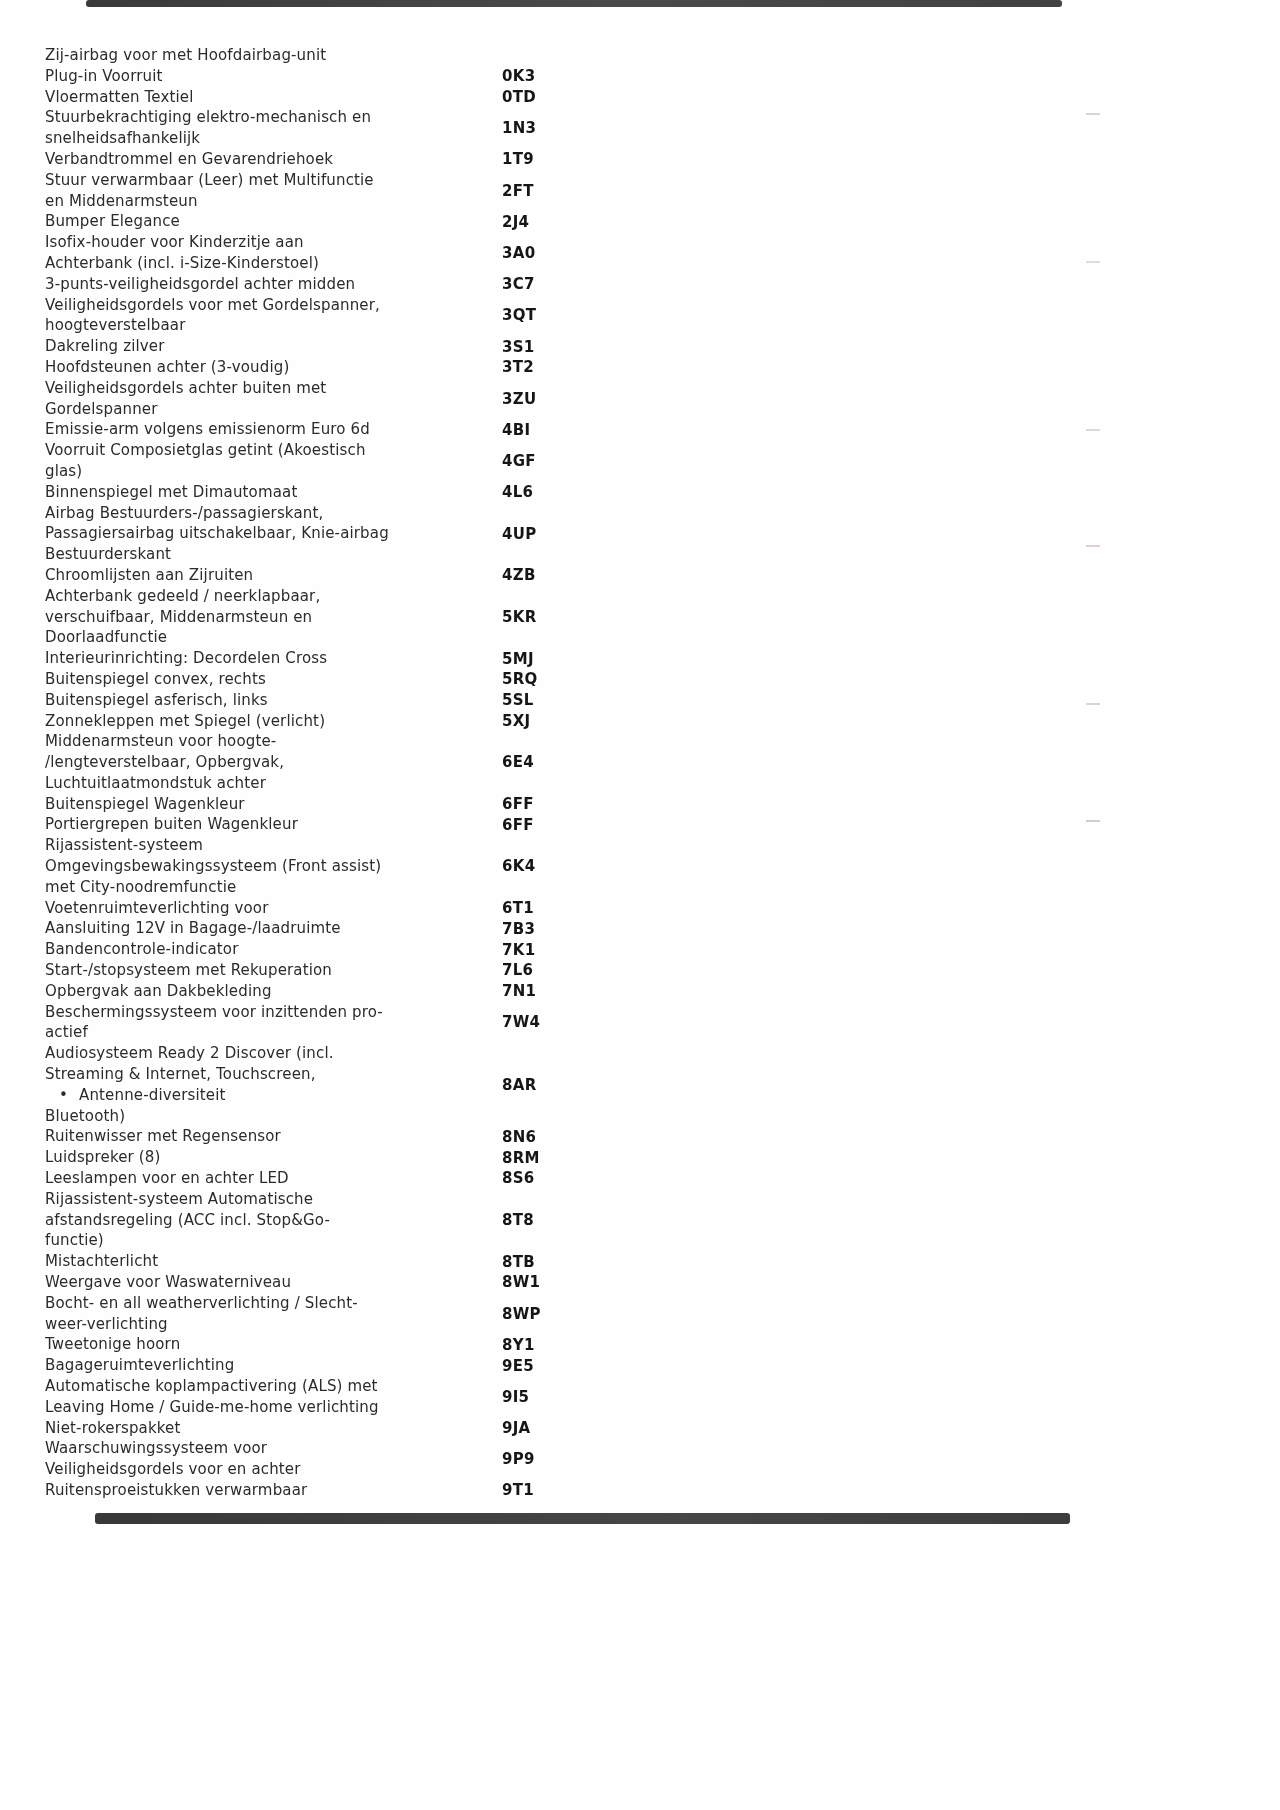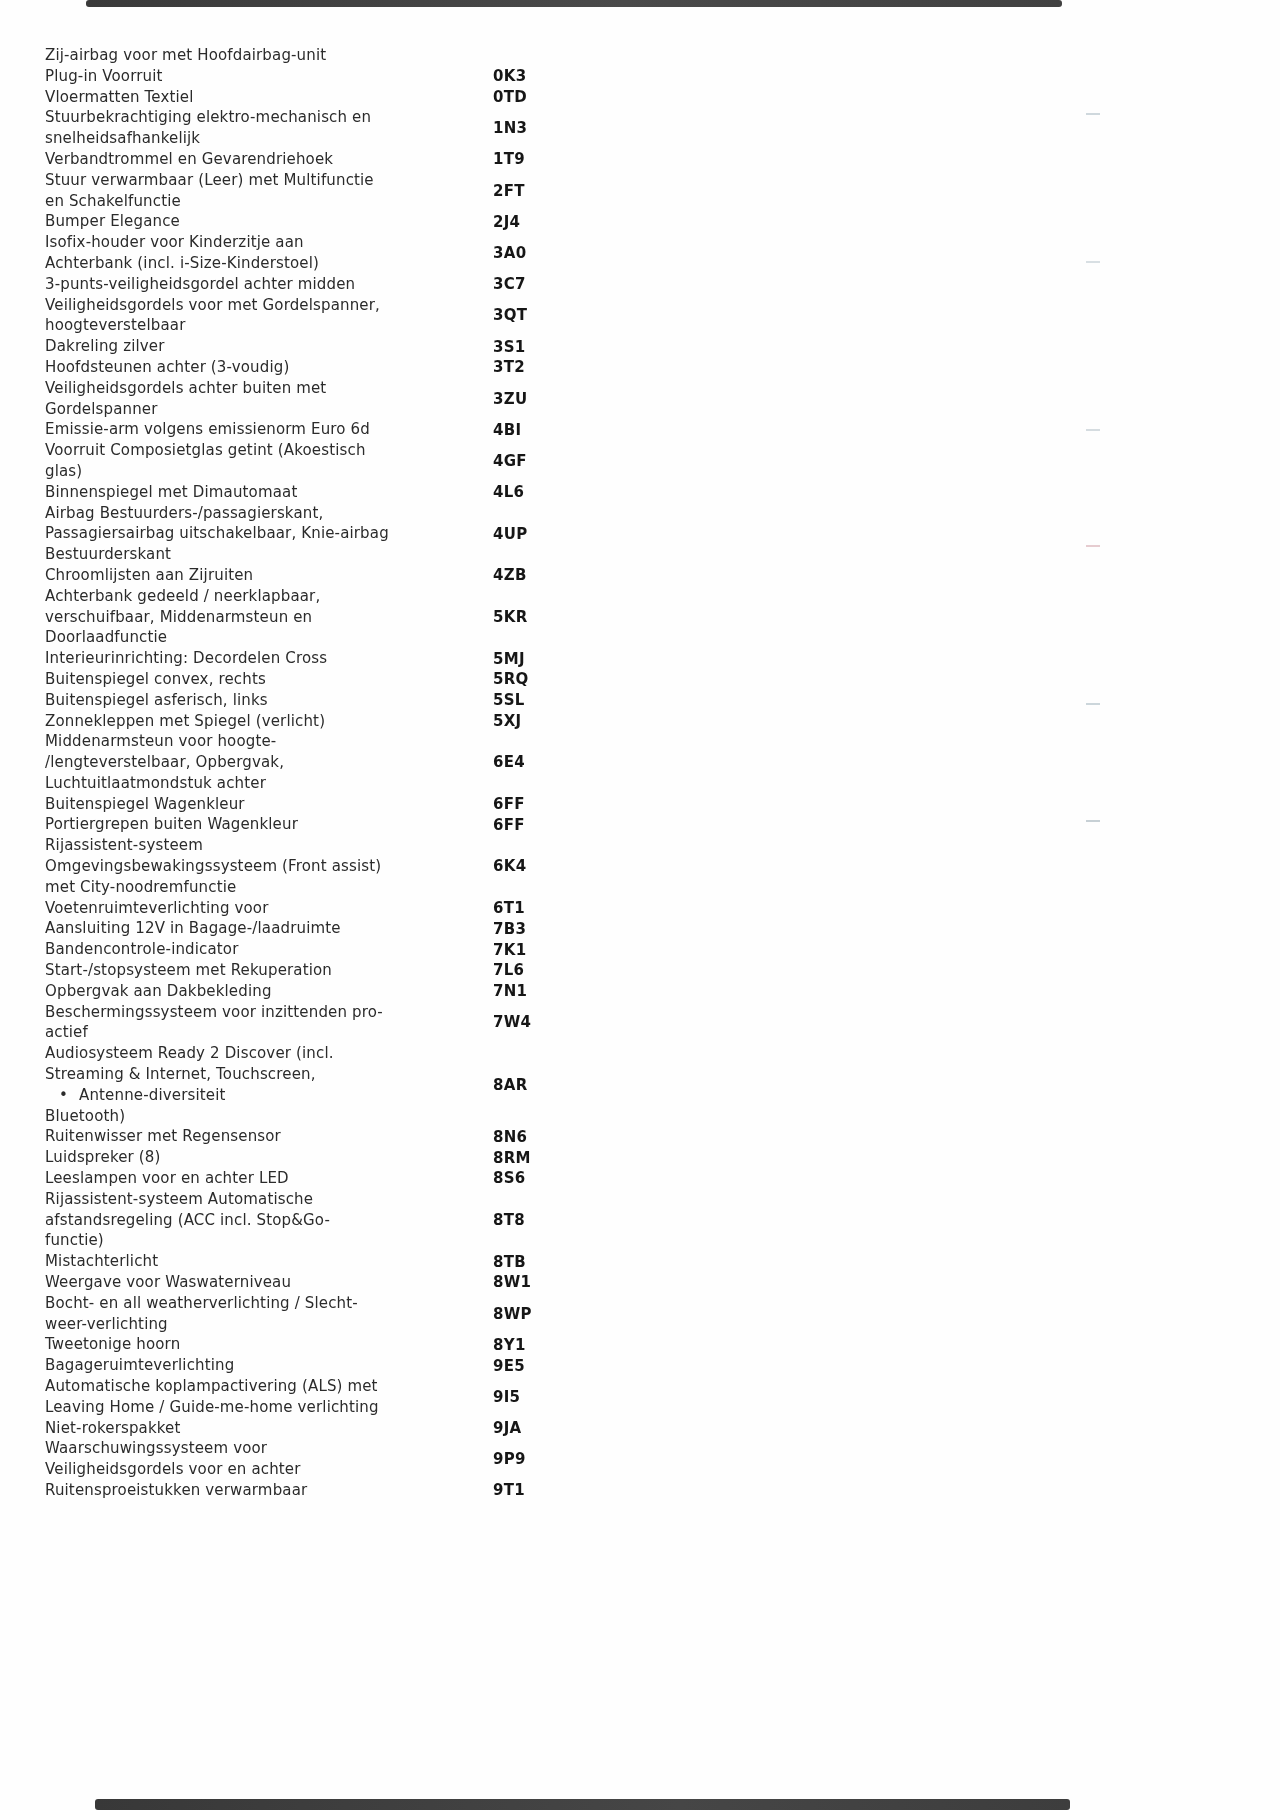--- a/index.html
+++ b/index.html
@@ -4,21 +4,21 @@
 <style>
   html, body {
     margin: 0;
     padding: 0;
     background: #ffffff;
     font-family: "DejaVu Sans", "Liberation Sans", sans-serif;
   }
   .page {
     position: relative;
     width: 1280px;
-    height: 1810px;
+    height: 1524px;
     background: #fefefe;
     overflow: hidden;
   }
   
   .scan-bar {
     position: absolute;
     background: #454545;
     border-radius: 3px;
   }
   .scan-bar.top {
@@ -69,20 +69,21 @@
     display: inline-block;
     width: 20px;
     color: #2b2b2b;
   }
   .code {
     font-size: 15px;
     font-weight: bold;
     color: #161616;
     letter-spacing: 0.3px;
     white-space: nowrap;
+    margin-left: 9px;
   }
 </style>
 </head>
 <body>
 
 <div class="page">
   <div class="scan-bar top"></div>
 
   <div class="list">
       <div class="row">
@@ -112,21 +113,21 @@
       </div>
       <div class="row">
         <div class="desc">
           <div class="line">Verbandtrommel en Gevarendriehoek</div>
         </div>
         <div class="code">1T9</div>
       </div>
       <div class="row">
         <div class="desc">
           <div class="line">Stuur verwarmbaar (Leer) met Multifunctie</div>
-          <div class="line">en Schakelfunctie</div>
+          <div class="line">en Middenarmsteun</div>
         </div>
         <div class="code">2FT</div>
       </div>
       <div class="row">
         <div class="desc">
           <div class="line">Bumper Elegance</div>
         </div>
         <div class="code">2J4</div>
       </div>
       <div class="row">

